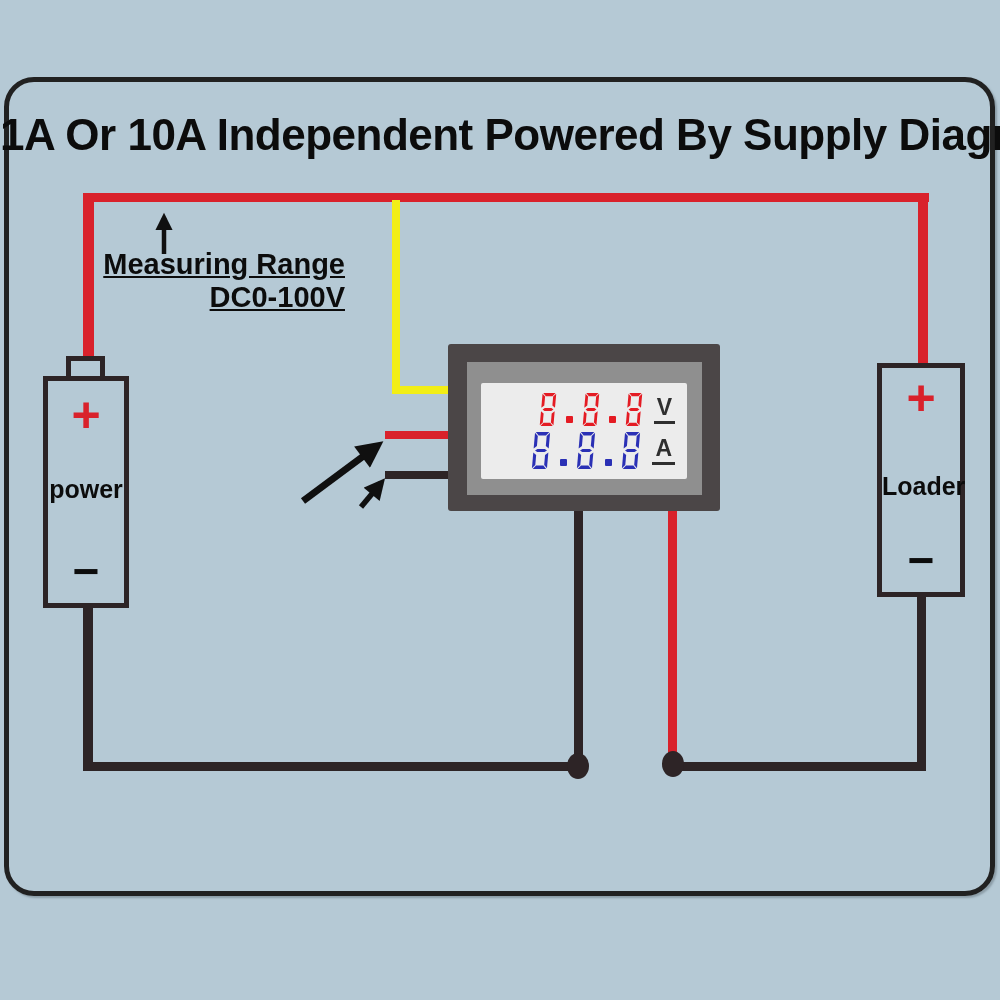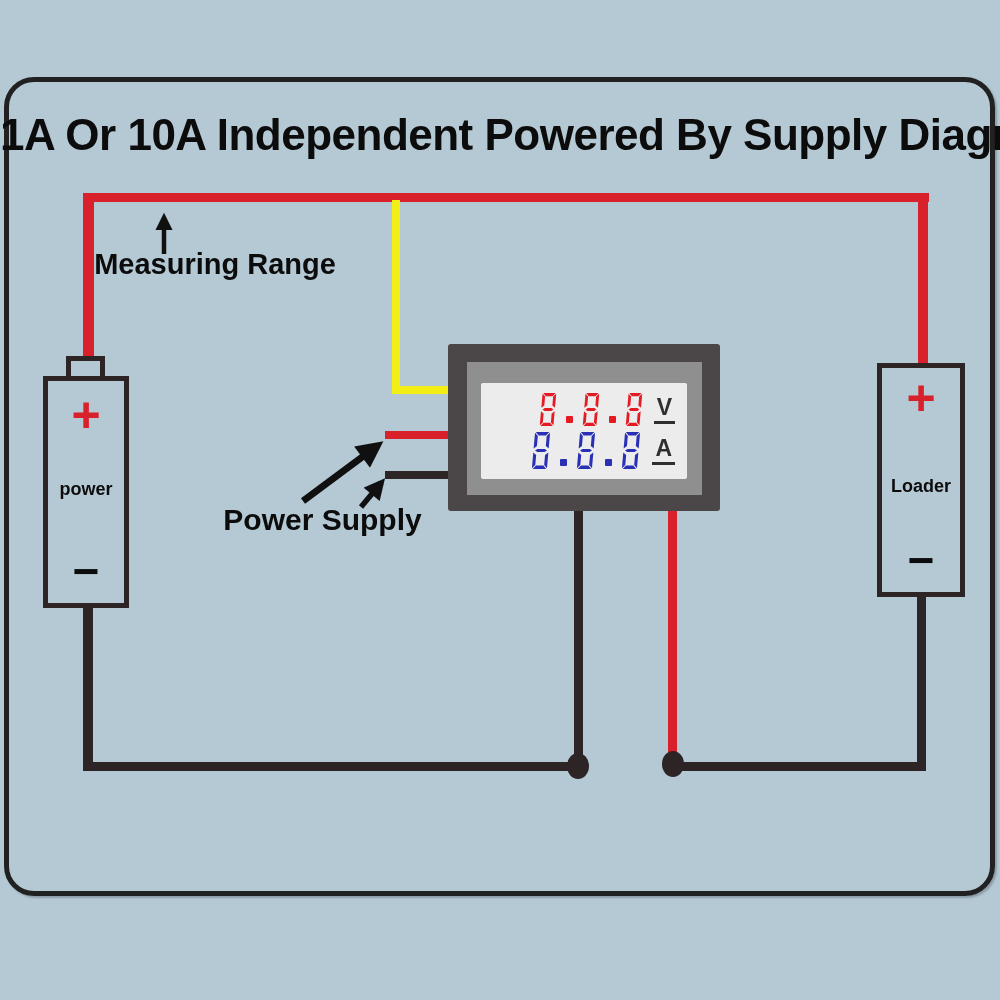--- a/index.html
+++ b/index.html
@@ -28,21 +28,21 @@
   .w-yellow{background:var(--wire-yellow,#f2ee16);}
   .w-dark{background:var(--wire-dark,#2d2426);}
   .dot{position:absolute;width:22px;height:26px;border-radius:50%;background:var(--wire-dark,#2d2426);}
   .battery{
     position:absolute;box-sizing:border-box;
     border:5px solid var(--wire-dark,#2d2426);
     background:var(--background,#b5c9d5);
   }
   .b-plus,.b-minus,.b-label{position:absolute;left:0;right:0;text-align:center;font-weight:bold;color:var(--text,#0c0c0c);}
   .b-plus{font-size:50px;line-height:44px;color:var(--wire-red,#d9212b);}
-  .b-label{font-size:18px;line-height:30px;white-space:nowrap;}
+  .b-label{font-size:25px;line-height:30px;white-space:nowrap;}
   .b-minus{font-size:46px;line-height:40px;}
   .meter{
     position:absolute;left:448px;top:344px;width:272px;height:167px;
     background:var(--meter-frame,#4b4647);border-radius:3px;
   }
   .bezel{
     position:absolute;left:19px;top:18px;width:235px;height:133px;
     background:var(--meter-bezel,#8f8f8f);
   }
   .display{
@@ -57,22 +57,22 @@
   .segs-a{height:37px;color:var(--digit-blue,#2a30b5);}
   .segs-v .d7{height:33px;width:20px;}
   .segs-a .d7{height:37px;width:22px;}
   .d7{fill:currentColor;transform:skewX(-5deg);}
   .dp{width:7px;height:7px;background:currentColor;align-self:flex-end;margin-bottom:3px;border-radius:1px;}
   .unit{
     font-size:23px;font-weight:bold;line-height:1;
     color:#2f2f2f;border-bottom:3px solid #2f2f2f;padding:0 3px 2px;
   }
   .callout{
-    position:absolute;text-align:center;font-weight:bold;
-    color:var(--text,#0c0c0c);white-space:nowrap;
+    position:absolute;text-align:right;font-weight:bold;
+    color:var(--text,#0c0c0c);white-space:nowrap;text-decoration:underline;
   }
   .callout-measuring{left:85px;top:248px;width:260px;font-size:29px;line-height:33px;}
   .callout-power{left:190px;top:503px;width:265px;font-size:30px;line-height:34px;}
   .overlay{position:absolute;left:0;top:0;pointer-events:none;}
 </style>
 </head>
 <body>
 
 <div class="canvas">
 
@@ -189,18 +189,18 @@
         <path d="M0,0 L10,5 L0,10 Z" fill="#101010"></path>
       </marker>
     </defs>
     <line x1="164" y1="254" x2="164" y2="218" stroke="#101010" stroke-width="4.5" marker-end="url(#ah)"></line>
     <line x1="303" y1="501" x2="377" y2="446" stroke="#101010" stroke-width="7" marker-end="url(#ah)"></line>
     <line x1="361" y1="507" x2="381" y2="483" stroke="#101010" stroke-width="5.5" marker-end="url(#ah)"></line>
   </svg>
 
   <div class="callout callout-measuring">
     <div>Measuring Range</div>
+    <div>DC0-100V</div>
   </div>
   <div class="callout callout-power">
-    <div>Power Supply</div>
   </div>
 
 </div>
 
 </body></html>

